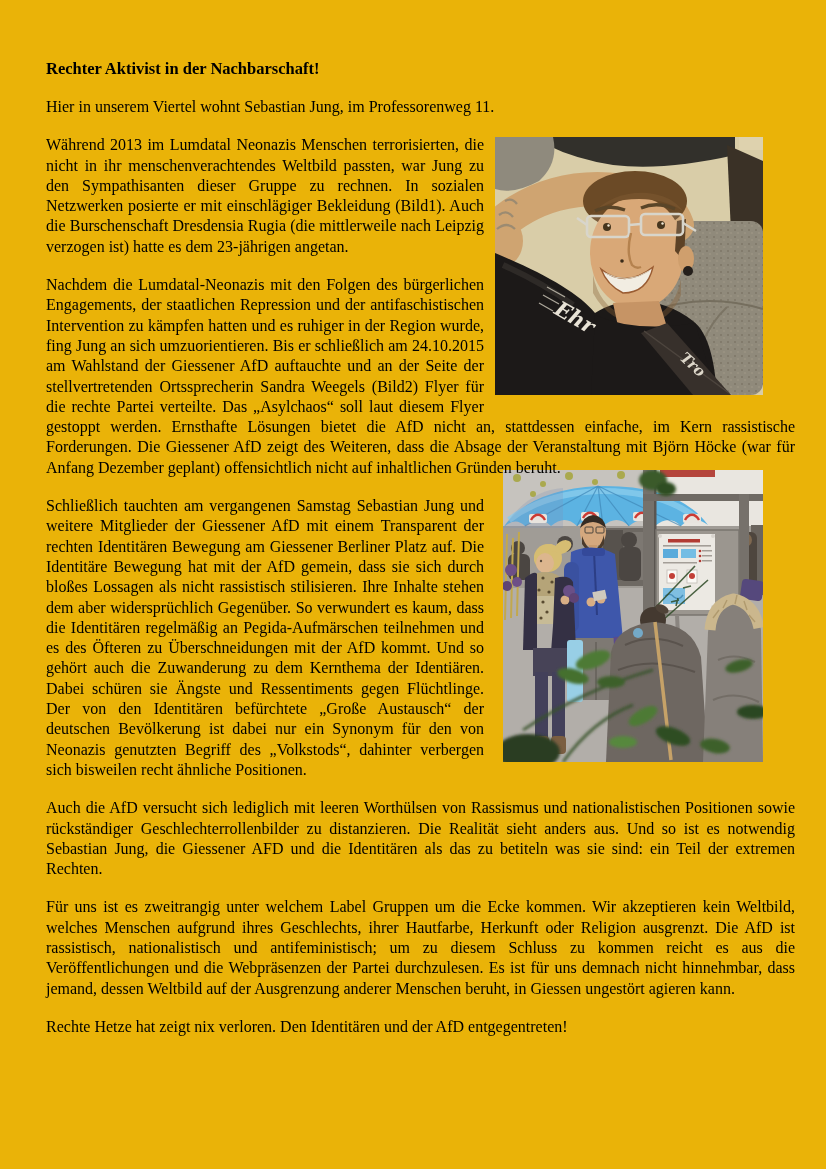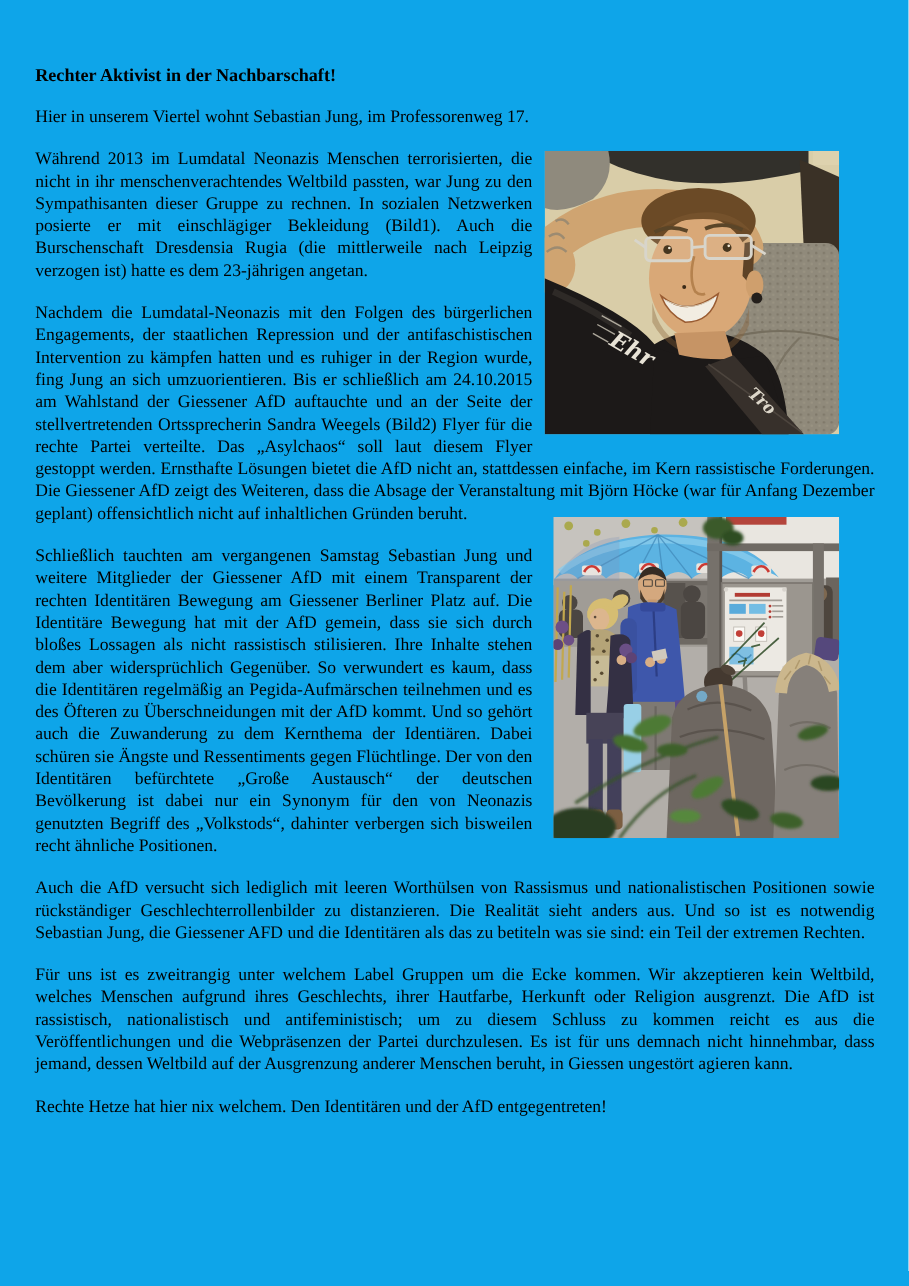--- a/index.html
+++ b/index.html
@@ -1,41 +1,41 @@
 <!DOCTYPE html>
 <html lang="de"><head>
 <meta charset="utf-8">
 <style>
   html,body{margin:0;padding:0;background:#ffffff;}
   .page{
     position:relative;
     width:826px;height:1169px;
-    background:#0ea5e9;
+    background:#eab308;
     box-sizing:border-box;
-    padding:59px 31px 0 32px;
+    padding:59px 31px 0 46px;
     overflow:hidden;
     font-family:"Liberation Serif","DejaVu Serif",serif;
     font-size:16px;line-height:20.3px;color:#000;
   }
   .title{font-size:16.5px;font-weight:bold;margin:0 0 18px 0;line-height:20px;}
   .page p{margin:0 0 18px 0;text-align:justify;hyphens:none;}
   .photo{float:right;overflow:hidden;}
   .photo svg{display:block;width:100%;height:100%;}
   .photo1{width:268px;height:258px;margin:2px 32px 10px 11px;}
   .photo2{width:260px;height:292px;clear:right;margin:-26px 32px 12px 19px;}
   .clearboth{clear:both;}
 </style>
 </head>
 <body>
 
 <div class="page">
 
   <div class="title">Rechter Aktivist in der Nachbarschaft!</div>
 
-  <p>Hier in unserem Viertel wohnt Sebastian Jung, im Professorenweg 17.</p>
+  <p>Hier in unserem Viertel wohnt Sebastian Jung, im Professorenweg 11.</p>
 
   <div class="photo photo1">
     <svg viewBox="0 0 268 258" preserveAspectRatio="none" xmlns="http://www.w3.org/2000/svg">
       <defs>
         <pattern id="weave" width="7" height="7" patternUnits="userSpaceOnUse">
           <circle cx="2" cy="2" r="1.1" fill="#6f6859"></circle>
           <circle cx="5" cy="5" r="1.1" fill="#a19a88"></circle>
         </pattern>
       </defs>
       <rect width="268" height="258" fill="#d9cda8"></rect>
@@ -262,15 +262,15 @@
         <ellipse cx="163" cy="19" rx="10" ry="7" fill="#2f4d23"></ellipse>
         <ellipse cx="25" cy="282" rx="32" ry="18" fill="#2c3d22"></ellipse>
       </g>
     </svg>
   </div>
 
   <p>Schließlich tauchten am vergangenen Samstag Sebastian Jung und weitere Mitglieder der Giessener AfD mit einem Transparent der rechten Identitären Bewegung am Giessener Berliner Platz auf. Die Identitäre Bewegung hat mit der AfD gemein, dass sie sich durch bloßes Lossagen als nicht rassistisch stilisieren. Ihre Inhalte stehen dem aber widersprüchlich Gegenüber. So verwundert es kaum, dass die Identitären regelmäßig an Pegida-Aufmärschen teilnehmen und es des Öfteren zu Überschneidungen mit der AfD kommt. Und so gehört auch die Zuwanderung zu dem Kernthema der Identiären. Dabei schüren sie Ängste und Ressentiments gegen Flüchtlinge. Der von den Identitären befürchtete „Große Austausch“ der deutschen Bevölkerung ist dabei nur ein Synonym für den von Neonazis genutzten Begriff des „Volkstods“, dahinter verbergen sich bisweilen recht ähnliche Positionen.</p>
 
   <p class="clearboth">Auch die AfD versucht sich lediglich mit leeren Worthülsen von Rassismus und nationalistischen Positionen sowie rückständiger Geschlechterrollenbilder zu distanzieren. Die Realität sieht anders aus. Und so ist es notwendig Sebastian Jung, die Giessener AFD und die Identitären als das zu betiteln was sie sind: ein Teil der extremen Rechten.</p>
   <p>Für uns ist es zweitrangig unter welchem Label Gruppen um die Ecke kommen. Wir akzeptieren kein Weltbild, welches Menschen aufgrund ihres Geschlechts, ihrer Hautfarbe, Herkunft oder Religion ausgrenzt. Die AfD ist rassistisch, nationalistisch und antifeministisch; um zu diesem Schluss zu kommen reicht es aus die Veröffentlichungen und die Webpräsenzen der Partei durchzulesen. Es ist für uns demnach nicht hinnehmbar, dass jemand, dessen Weltbild auf der Ausgrenzung anderer Menschen beruht, in Giessen ungestört agieren kann.</p>
-  <p>Rechte Hetze hat hier nix welchem. Den Identitären und der AfD entgegentreten!</p>
+  <p>Rechte Hetze hat zeigt nix verloren. Den Identitären und der AfD entgegentreten!</p>
 
 </div>
 
 </body></html>

